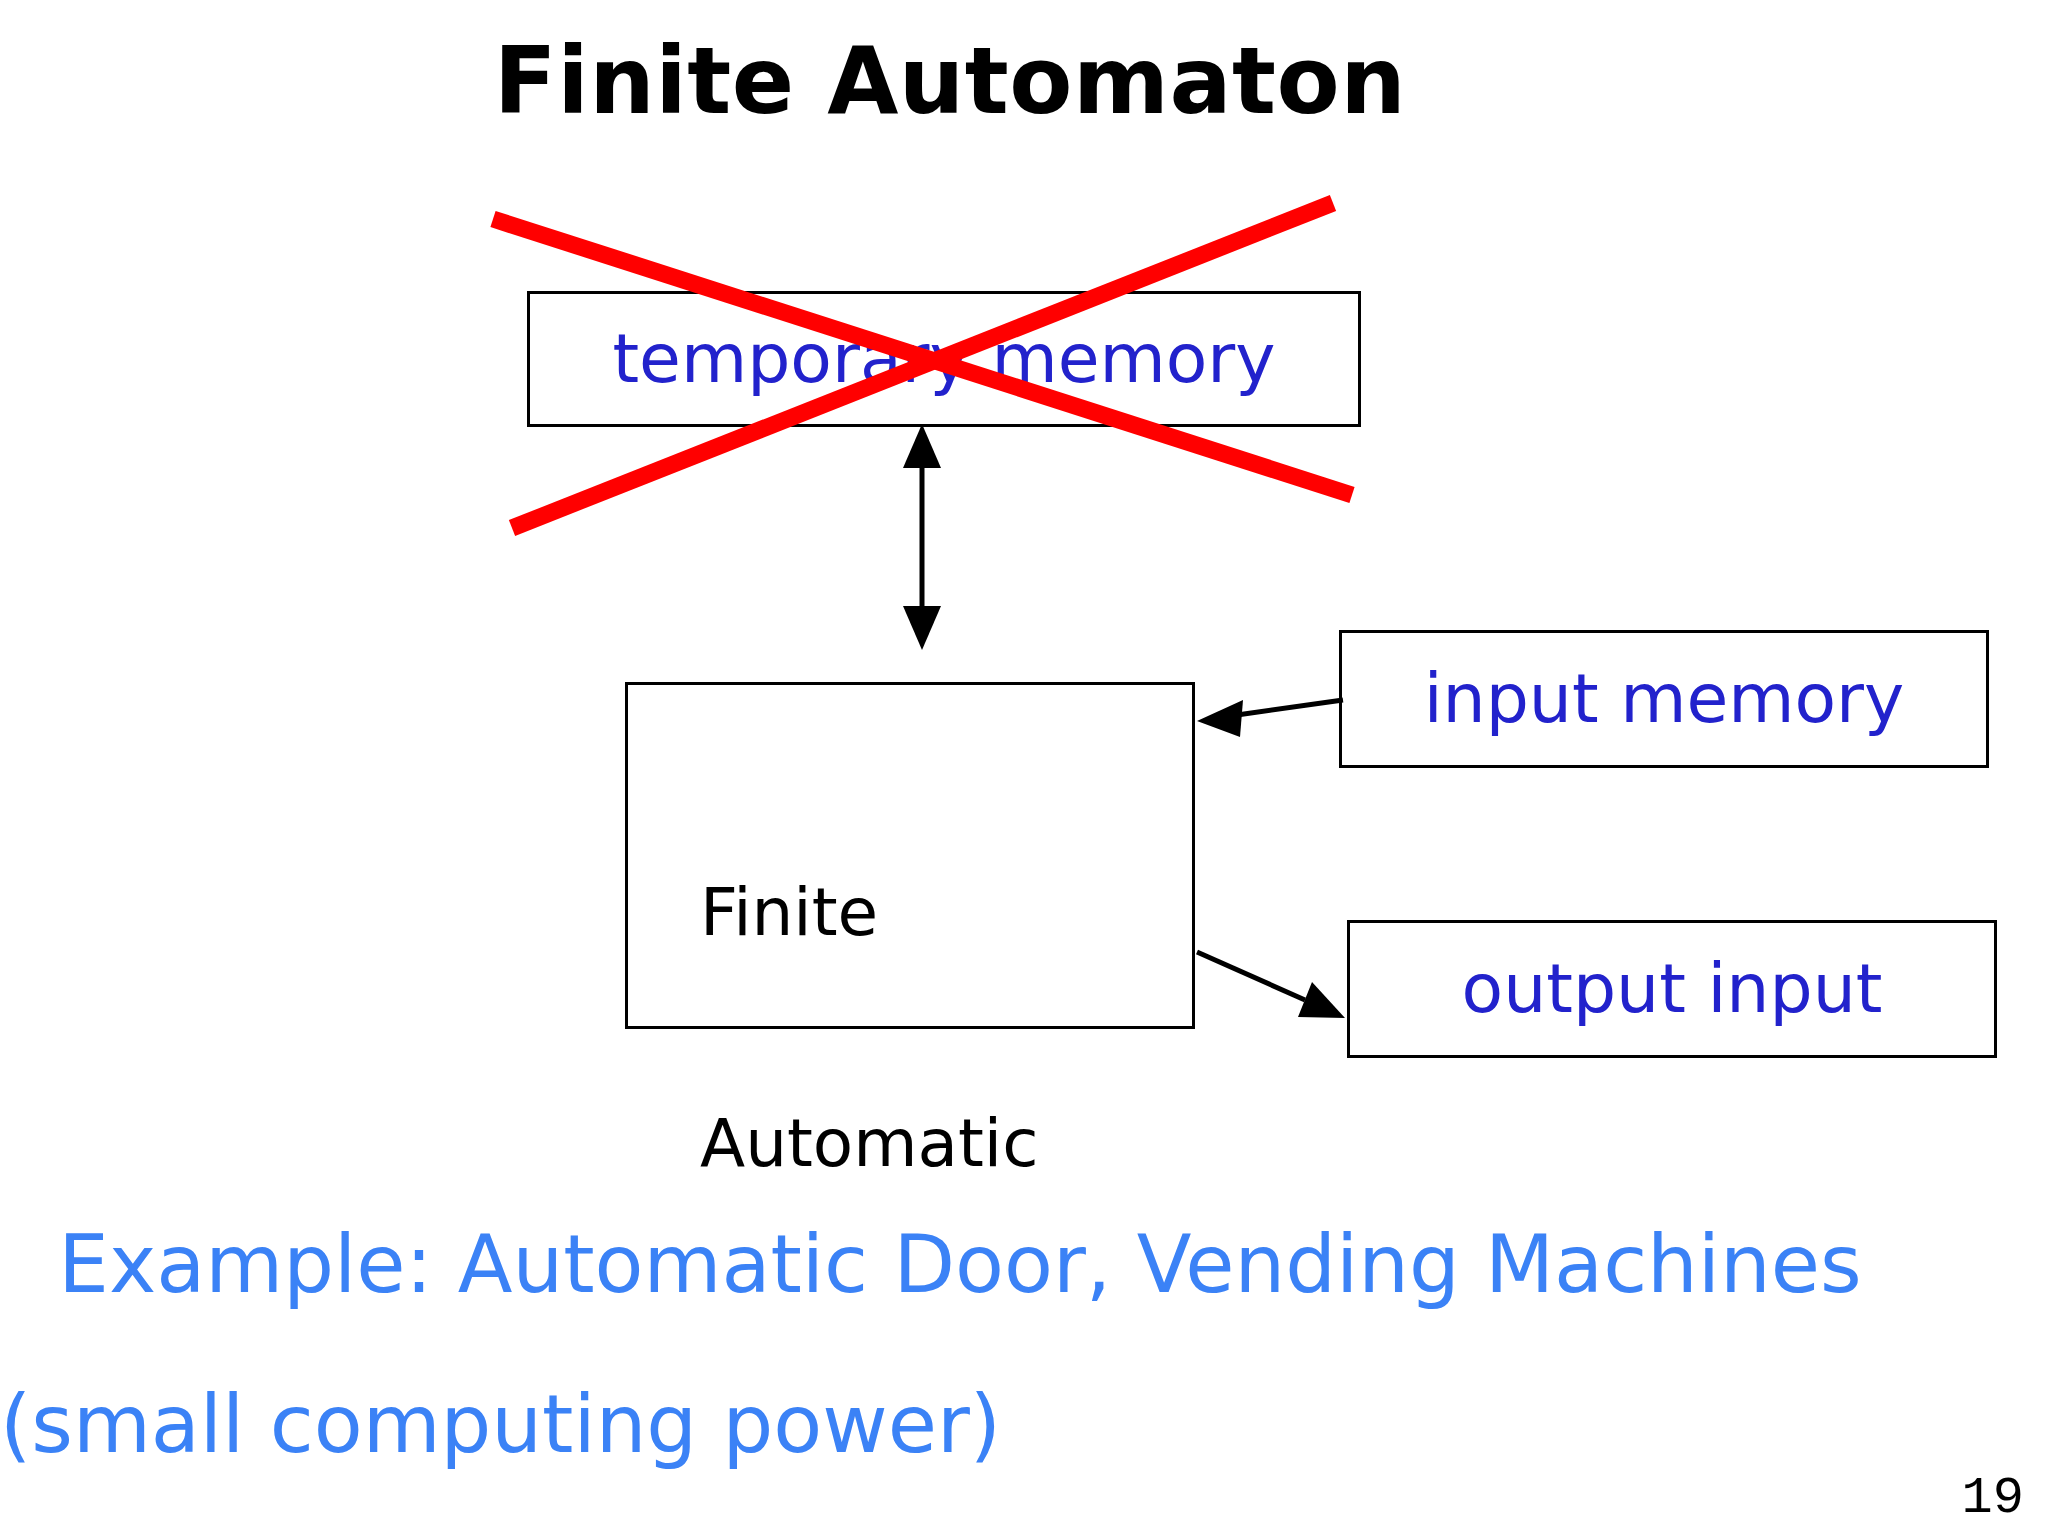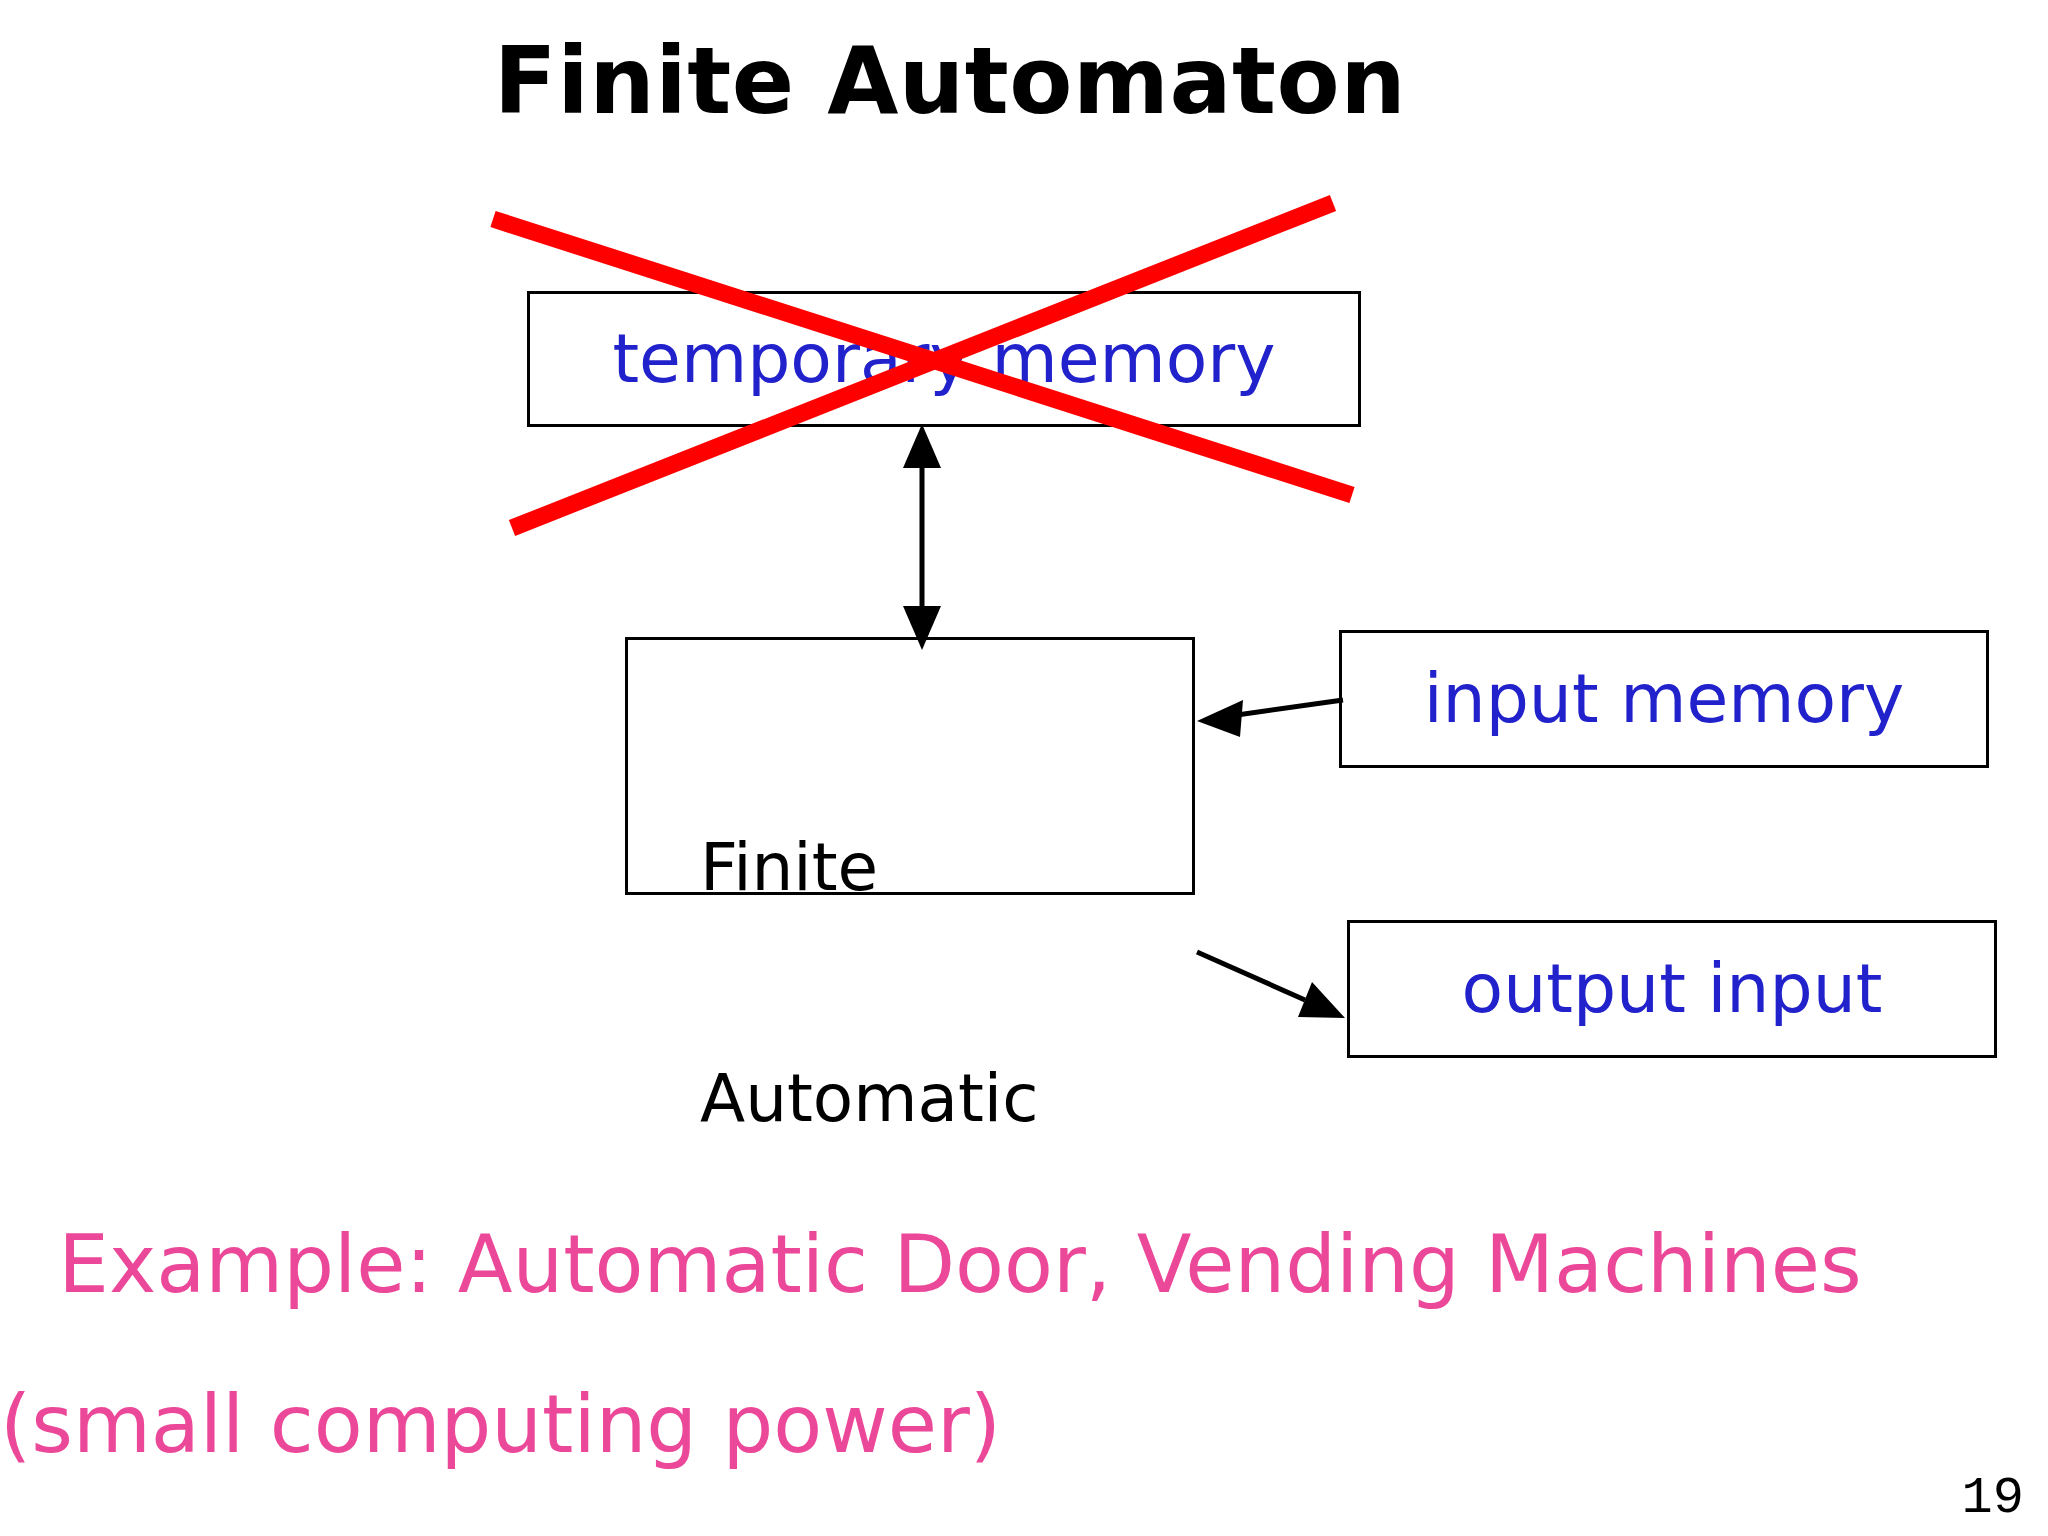--- a/index.html
+++ b/index.html
@@ -49,21 +49,21 @@
     line-height: 1.05;
     color: #2222cc;
     white-space: nowrap;
   }
 
   #box-temporary-memory { left: 527px;  top: 291px;  width: 834px;  height: 136px; }
   #box-input-memory     { left: 1339px; top: 630px;  width: 650px;  height: 138px; }
   #box-output-memory    { left: 1347px; top: 920px;  width: 650px;  height: 138px; }
 
   #box-finite-automaton {
-    left: 625px; top: 637px; width: 570px; height: 258px;
+    left: 625px; top: 682px; width: 570px; height: 347px;
     display: block;
   }
   #box-finite-automaton .fa-text {
     position: absolute;
     left: 72px;
     top: 54px;
     font-family: "DejaVu Sans", sans-serif;
     font-size: 66px;
     color: #000000;
     text-align: left;
@@ -81,21 +81,21 @@
     width: 2048px;
     height: 1536px;
     pointer-events: none;
   }
 
   
   .caption {
     position: absolute;
     font-family: "DejaVu Sans", sans-serif;
     font-size: 80px;
-    color: #ec4899;
+    color: #3b82f6;
     white-space: nowrap;
   }
   #caption-line-1 { left: 0; top: 1218px; width: 1920px; text-align: center; }
   #caption-line-2 { left: 0; top: 1378px; width: 1880px; text-align: left; }
 
   
   #page-number {
     position: absolute;
     right: 24px;
     bottom: 8px;

